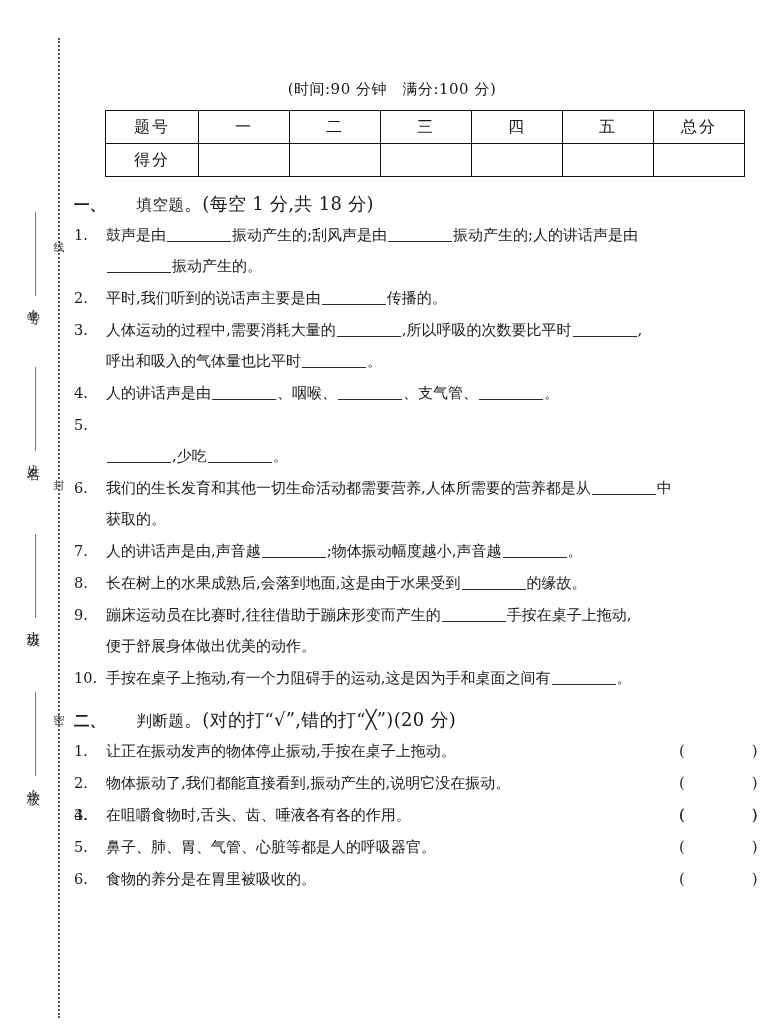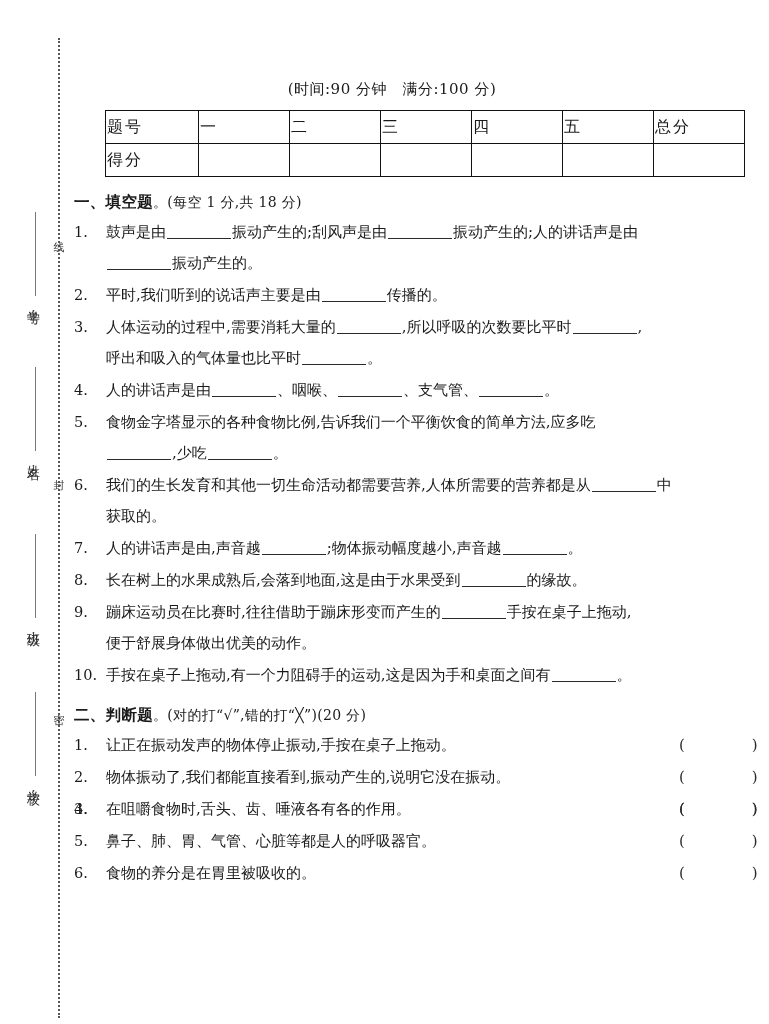--- a/index.html
+++ b/index.html
@@ -81,20 +81,21 @@
     position: absolute;
     top: 110px;
     left: 33px;
     width: 640px;
     border-collapse: collapse;
     table-layout: fixed;
   }
   #score-table td {
     border: 1px solid #111;
     height: 30px;
+    text-align: center;
     vertical-align: middle;
     font-size: 16px;
     letter-spacing: 2px;
   }
   #score-table td.lead { width: 90px; }
 
   
   #content {
     position: absolute;
     top: 188px;
@@ -102,22 +103,22 @@
     width: 697px;
   }
   .section-head {
     font-size: 15.5px;
     margin: 0 0 4px 2px;
     padding-top: 4px;
     letter-spacing: 0.3px;
     white-space: nowrap;
   }
   .section-head .sec-no { font-weight: bold; }
-  .section-head .sec-title { font-weight: bold; }
-  .section-head .sec-note { font-weight: normal; font-size: 14px; }
+  .section-head .sec-title { font-weight: normal; margin-left: 31px; }
+  .section-head .sec-note { font-weight: normal; font-size: 18px; }
 
   ol.qlist {
     list-style: none;
     margin: 0;
     padding: 0;
   }
   li.q {
     position: relative;
     font-size: 15px;
     line-height: 31px;
@@ -209,21 +210,21 @@
       </tbody>
   </table>
 
   <div id="content">
       <div class="section-head"><span class="sec-no">一、</span><span class="sec-title">填空题</span><span class="sec-note">。(每空 1 分,共 18 分)</span></div>
       <ol class="qlist">
         <li class="q"><span class="qnum">1.</span><span>鼓声是由</span><span class="blank"></span><span>振动产生的;刮风声是由</span><span class="blank"></span><span>振动产生的;人的讲话声是由</span><br><span class="blank"></span><span>振动产生的。</span></li>
         <li class="q"><span class="qnum">2.</span><span>平时,我们听到的说话声主要是由</span><span class="blank"></span><span>传播的。</span></li>
         <li class="q"><span class="qnum">3.</span><span>人体运动的过程中,需要消耗大量的</span><span class="blank"></span><span>,所以呼吸的次数要比平时</span><span class="blank"></span><span>,</span><br><span>呼出和吸入的气体量也比平时</span><span class="blank"></span><span>。</span></li>
         <li class="q"><span class="qnum">4.</span><span>人的讲话声是由</span><span class="blank"></span><span>、咽喉、</span><span class="blank"></span><span>、支气管、</span><span class="blank"></span><span>。</span></li>
-        <li class="q"><span class="qnum">5.</span><span>食物金字塔显示的各种食物比例,告诉我们一个平衡饮食的简单方法,应多吃</span><br><span class="blank"></span><span>,少吃</span><span class="blank"></span><span>。</span></li>
+        <li class="q"><span class="qnum">5.</span><br><span class="blank"></span><span>,少吃</span><span class="blank"></span><span>。</span></li>
         <li class="q"><span class="qnum">6.</span><span>我们的生长发育和其他一切生命活动都需要营养,人体所需要的营养都是从</span><span class="blank"></span><span>中</span><br><span>获取的。</span></li>
         <li class="q"><span class="qnum">7.</span><span>人的讲话声是由,声音越</span><span class="blank"></span><span>;物体振动幅度越小,声音越</span><span class="blank"></span><span>。</span></li>
         <li class="q"><span class="qnum">8.</span><span>长在树上的水果成熟后,会落到地面,这是由于水果受到</span><span class="blank"></span><span>的缘故。</span></li>
         <li class="q"><span class="qnum">9.</span><span>蹦床运动员在比赛时,往往借助于蹦床形变而产生的</span><span class="blank"></span><span>手按在桌子上拖动,</span><br><span>便于舒展身体做出优美的动作。</span></li>
         <li class="q"><span class="qnum">10.</span><span>手按在桌子上拖动,有一个力阻碍手的运动,这是因为手和桌面之间有</span><span class="blank"></span><span>。</span></li>
       </ol>
       <div class="section-head sec2"><span class="sec-no">二、</span><span class="sec-title">判断题</span><span class="sec-note">。(对的打“√”,错的打“╳”)(20 分)</span></div>
       <ol class="qlist">
         <li class="q tf"><span class="qnum">1.</span><span>让正在振动发声的物体停止振动,手按在桌子上拖动。</span><span class="paren">(　)</span></li>
         <li class="q tf"><span class="qnum">2.</span><span>物体振动了,我们都能直接看到,振动产生的,说明它没在振动。</span><span class="paren">(　)</span></li>

